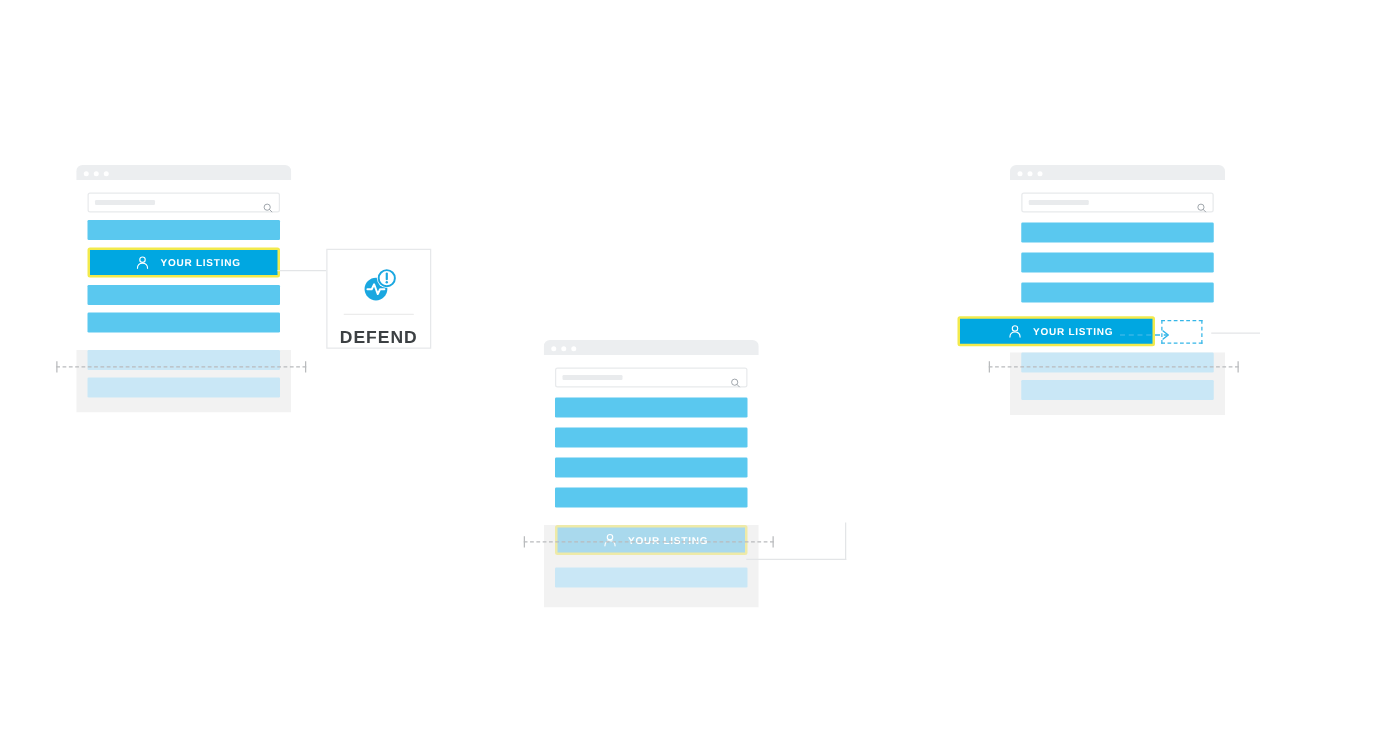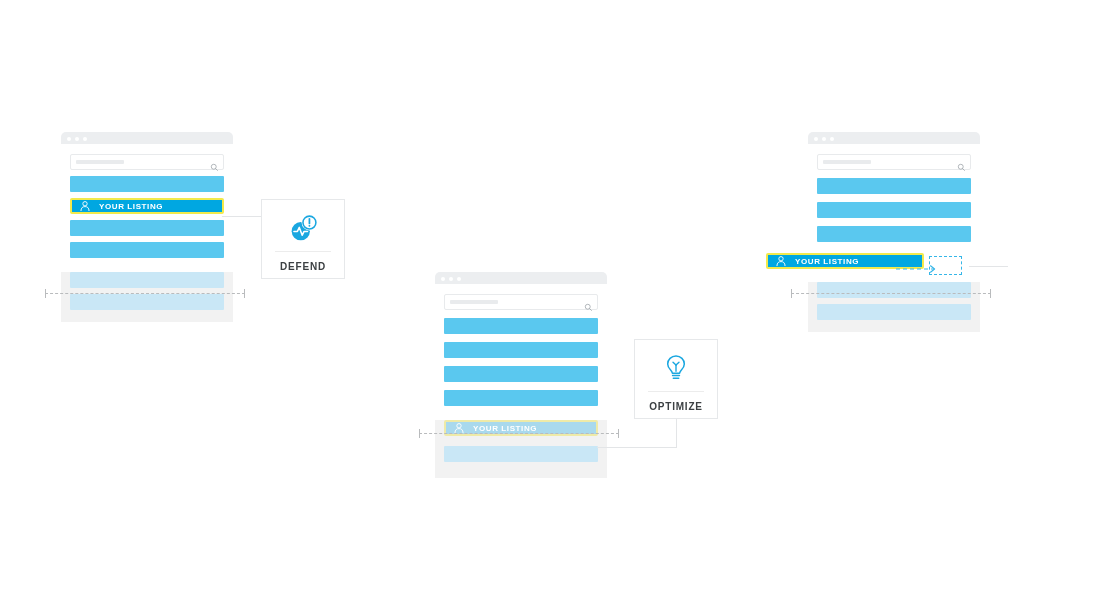--- a/index.html
+++ b/index.html
@@ -83,31 +83,32 @@
     height: 16px;
     border-radius: 1px;
     background: #5ac8ef;
   }
   .row.faded { background: #c9e7f6; }
 
   
   .listing {
     position: relative;
     margin: 6px 9px 0 9px;
-    height: 16px;
+    height: 24px;
     background: #00a7e1;
     border: 2px solid #f2ea4c;
     border-radius: 2px;
     box-sizing: border-box;
     display: flex;
     align-items: center;
     color: #ffffff;
     font-size: 8px;
     letter-spacing: 0.6px;
     font-weight: 700;
+    justify-content: center;
   }
   .listing .person {
     width: 12px;
     height: 12px;
     margin-left: 7px;
     margin-right: 8px;
     flex: none;
   }
   .listing.dim {
     background: #a9d9ed;
@@ -154,21 +155,21 @@
     justify-content: center;
   }
   .card .divider {
     width: 56px;
     height: 1px;
     background: #ececec;
     margin-top: 8px;
   }
   .card .clabel {
     margin-top: 9px;
-    font-size: 10px;
+    font-size: 14px;
     font-weight: 700;
     letter-spacing: 0.8px;
     color: #3c4043;
     font-family: "Liberation Sans", sans-serif;
   }
 
   
   .conn {
     position: absolute;
     background: transparent;
@@ -285,37 +286,20 @@
     </div>
   </div>
 
   <div class="foldline" style="left:419px; top:433px; width:200px;"></div>
   <div class="foldcap" style="left:419px; top:429px;"></div>
   <div class="foldcap" style="left:618px; top:429px;"></div>
 
   <div class="conn" style="left:597px; top:447px; width:80px; border-top-width:1px;"></div>
   <div class="conn" style="left:676px; top:418px; height:30px; border-left-width:1px;"></div>
 
-  <div class="card" style="left:634px; top:339px;">
-    <div class="ico">
-      <svg viewBox="0 0 30 32" width="28" height="30">
-        <path d="M15 3.2 C9.9 3.2 6.1 7.0 6.1 11.7 C6.1 14.6 7.6 16.5 9.2 18.2
-                 C10.3 19.4 10.9 20.4 11.1 21.6 L18.9 21.6
-                 C19.1 20.4 19.7 19.4 20.8 18.2 C22.4 16.5 23.9 14.6 23.9 11.7
-                 C23.9 7.0 20.1 3.2 15 3.2 Z" fill="none" stroke="#1aa7e0" stroke-width="1.6" stroke-linejoin="round"></path>
-        <path d="M11.3 24.1 L18.7 24.1" fill="none" stroke="#1aa7e0" stroke-width="1.6" stroke-linecap="round"></path>
-        <path d="M12.1 26.9 L17.9 26.9" fill="none" stroke="#1aa7e0" stroke-width="1.6" stroke-linecap="round"></path>
-        <path d="M15 19.6 L15 12.6" fill="none" stroke="#1aa7e0" stroke-width="1.5" stroke-linecap="round"></path>
-        <path d="M15 12.9 L11.8 9.9" fill="none" stroke="#1aa7e0" stroke-width="1.5" stroke-linecap="round"></path>
-        <path d="M15 12.9 L18.2 9.9" fill="none" stroke="#1aa7e0" stroke-width="1.5" stroke-linecap="round"></path>
-      </svg>
-    </div>
-    <div class="divider"></div>
-    <div class="clabel">OPTIMIZE</div>
-  </div>
 
   <div class="window" id="w3" style="left:808px; top:132px;">
     <div class="win-chrome">
       <span class="dot d1"></span>
       <span class="dot d2"></span>
       <span class="dot d3"></span>
     </div>
     <div class="win-body">
       <div class="searchbar">
         <span class="ph"></span>

